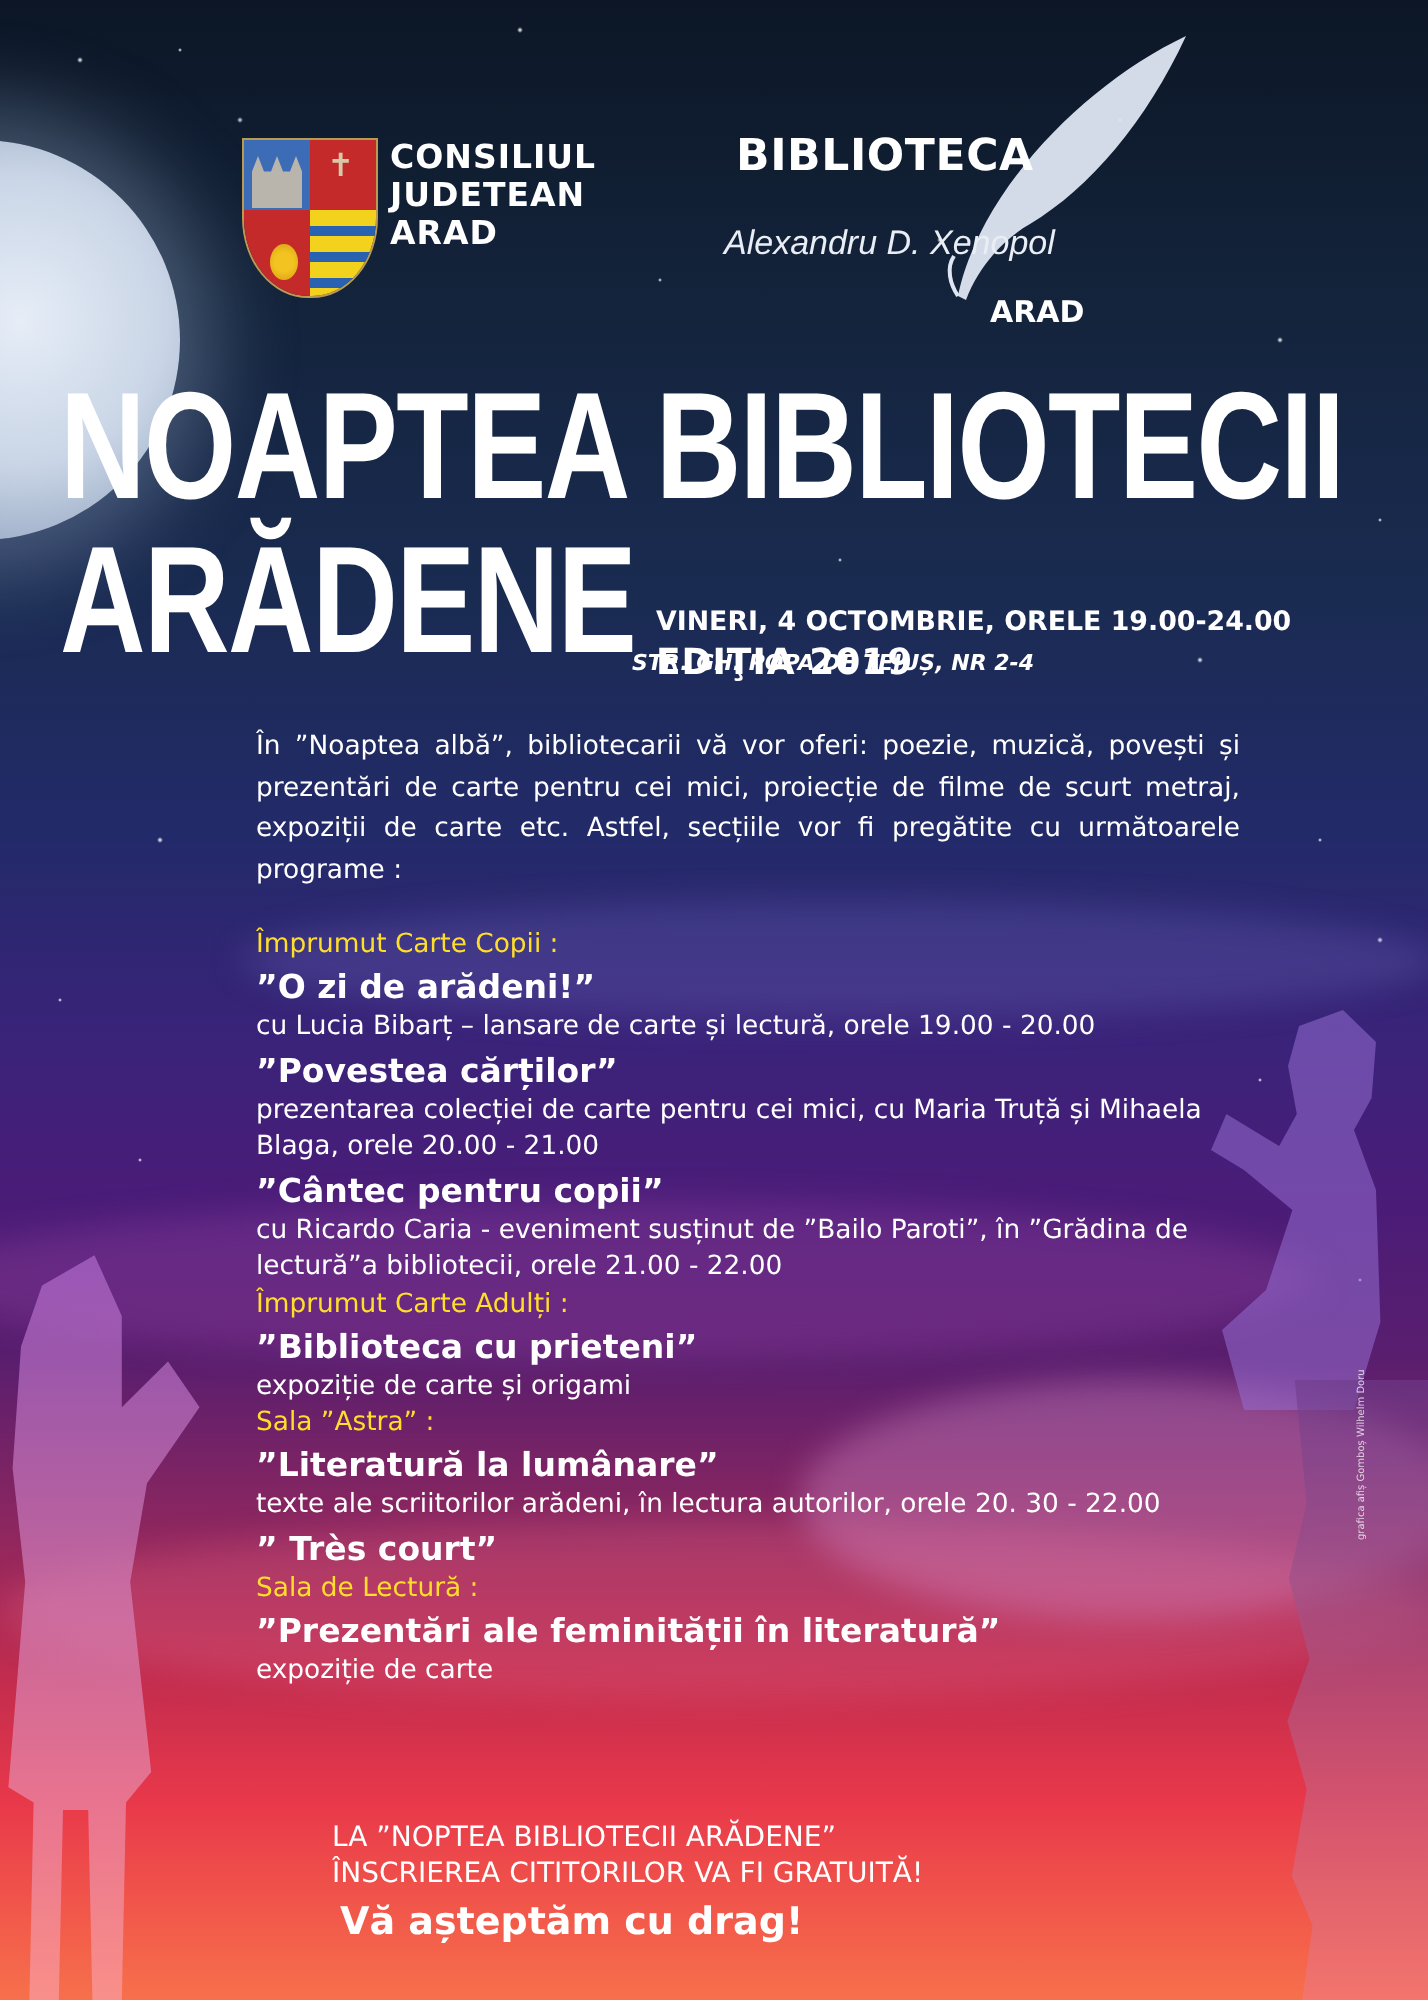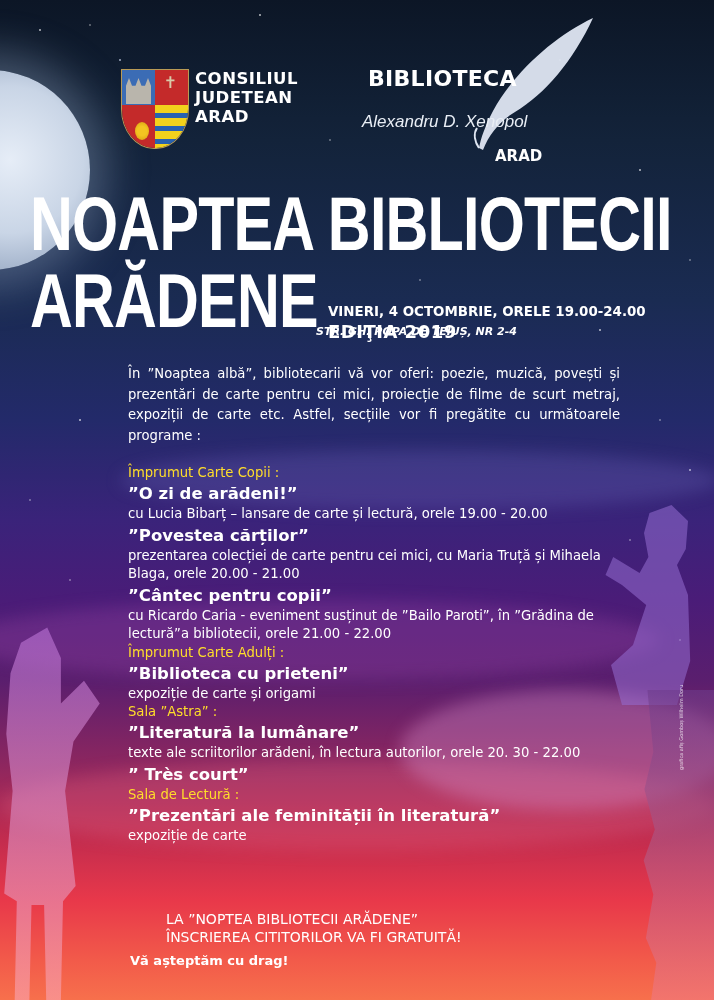--- a/index.html
+++ b/index.html
@@ -106,21 +106,21 @@
 
   .intro { position:absolute; left:128px; top:364px; width:492px; color:#fff; font-size:13.2px; line-height:20.5px; text-align:justify; }
 
   .program { position:absolute; left:128px; top:464px; width:500px; color:#fff; }
   .section-label { color:#ffde2a; font-size:13.2px; line-height:18px; }
   .item-title { font-weight:bold; font-size:16.5px; line-height:23px; }
   .item-desc { font-size:13.2px; line-height:18.5px; }
 
   .footer { position:absolute; left:130px; top:910px; color:#fff; }
   .footer .f1, .footer .f2 { font-size:14px; line-height:18px;margin-left:36px; }
-  .footer .f3 { font-size:13px; font-weight:bold; line-height:26px; margin-top:2px; }
+  .footer .f3 { font-size:19px; font-weight:bold; line-height:26px; margin-top:2px;margin-left:40px; }
 </style>
 </head>
 <body>
 
 <div class="poster">
   <div class="stars"></div>
   <div class="moon"></div>
   <div class="cloud c1"></div>
   <div class="cloud c2"></div>
   <div class="cloud c3"></div>

